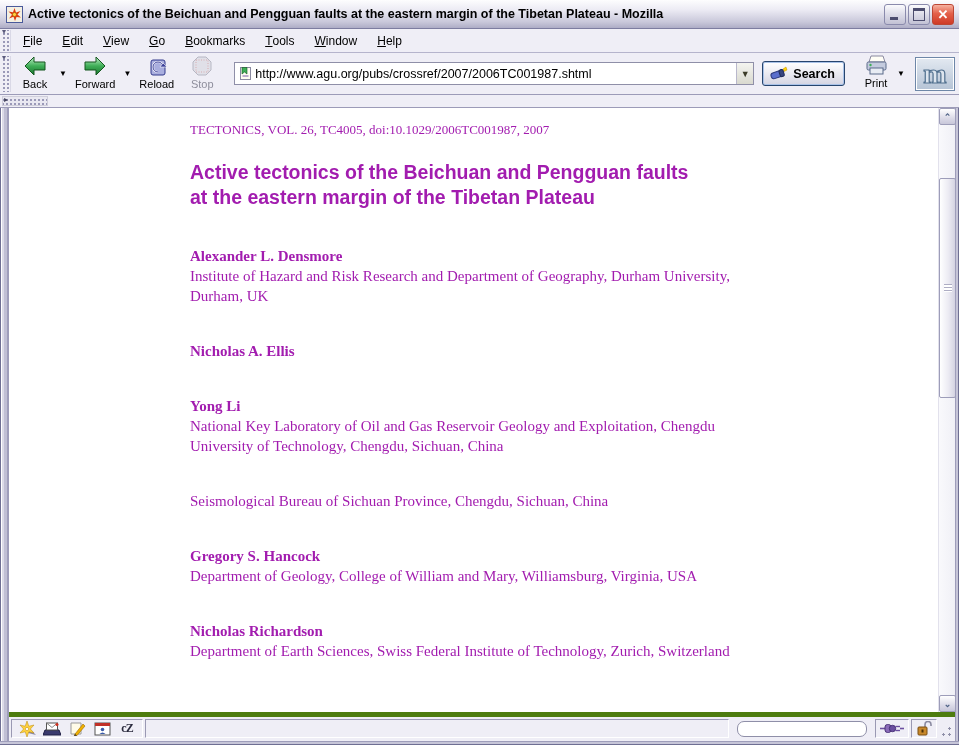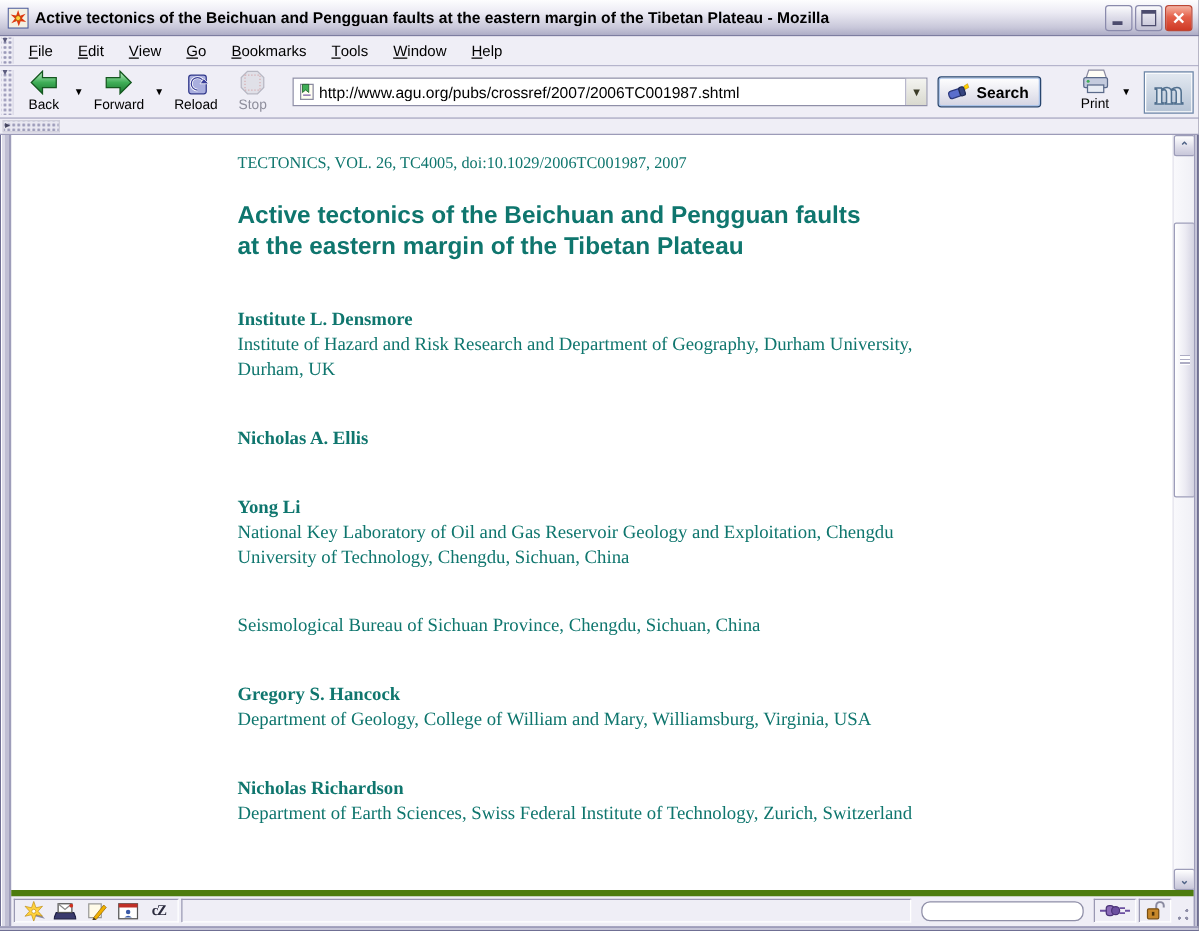--- a/index.html
+++ b/index.html
@@ -85,21 +85,21 @@
   }
   .url-drop{
     width:17px;height:21px;flex:0 0 17px;
     border-left:1px solid #b9b8cc;
     background:linear-gradient(180deg,#f4f4f0,#d9d9cf);
     display:flex;align-items:center;justify-content:center;
     font-size:9px;color:#3c3c28;
   }
   .search-btn{
     height:25px;display:flex;align-items:center;gap:4px;
-    padding:0 9px 0 6px;margin-right:24px;
+    padding:0 9px 0 6px;margin-right:12px;
     border:1px solid #27456e;border-radius:3px;
     background:linear-gradient(180deg,#ffffff,#e8e8f0 55%,#d4d4e2);
     box-shadow:0 0 0 1px #a9c2e8 inset;
     font-size:12.5px;font-weight:bold;color:#000;
   }
   .print-btn{min-width:38px;}
   .logo-badge{
     width:40px;height:34px;margin-left:8px;flex:0 0 40px;
     border:1px solid #6e87a8;
     background:linear-gradient(180deg,#e3e9f1,#b5c3d5);
@@ -132,21 +132,21 @@
     flex:0 0 4px;
     background:linear-gradient(180deg,#9e9dba 0 1px,#c6c5d8 1px 3px,#6f6f93 3px 4px);
   }
   .main-col{flex:1;display:flex;flex-direction:column;min-width:0;}
   
   .content{
     flex:1;background:#fff;position:relative;overflow:hidden;
   }
   .doc{
     position:absolute;top:14px;left:181px;right:40px;
-    font-family:"Liberation Serif",serif;color:#0f766e;
+    font-family:"Liberation Serif",serif;color:#a21caf;
   }
   .journal-line{font-size:13px;margin-bottom:22px;}
   .doc-title{
     font-family:"Liberation Sans",sans-serif;font-weight:bold;
     font-size:19.5px;line-height:25px;white-space:pre-line;
     margin-bottom:36px;
   }
   .author-block{margin-bottom:35px;}
   .author-name{font-size:15px;font-weight:bold;line-height:20px;}
   .author-aff{font-size:15px;line-height:20px;white-space:pre-line;}
@@ -360,21 +360,21 @@
 
     <div class="main-col">
 
       <div class="content">
         <div class="doc">
           <div class="journal-line">TECTONICS, VOL. 26, TC4005, doi:10.1029/2006TC001987, 2007</div>
           <div class="doc-title">Active tectonics of the Beichuan and Pengguan faults
 at the eastern margin of the Tibetan Plateau</div>
 
           <div class="author-block">
-            <div class="author-name">Institute L. Densmore</div>
+            <div class="author-name">Alexander L. Densmore</div>
             <div class="author-aff">Institute of Hazard and Risk Research and Department of Geography, Durham University,
 Durham, UK</div>
           </div>
           <div class="author-block">
             <div class="author-name">Nicholas A. Ellis</div>
           </div>
           <div class="author-block">
             <div class="author-name">Yong Li</div>
             <div class="author-aff">National Key Laboratory of Oil and Gas Reservoir Geology and Exploitation, Chengdu
 University of Technology, Chengdu, Sichuan, China</div>

